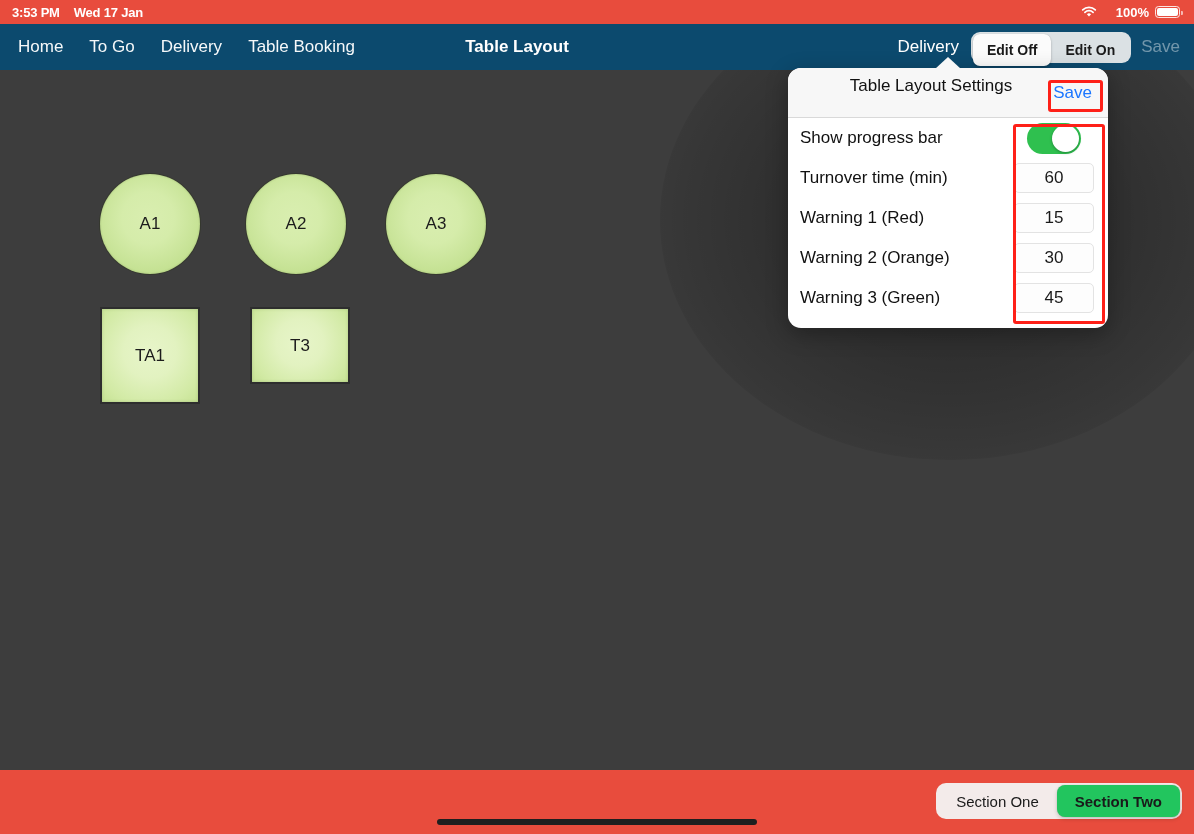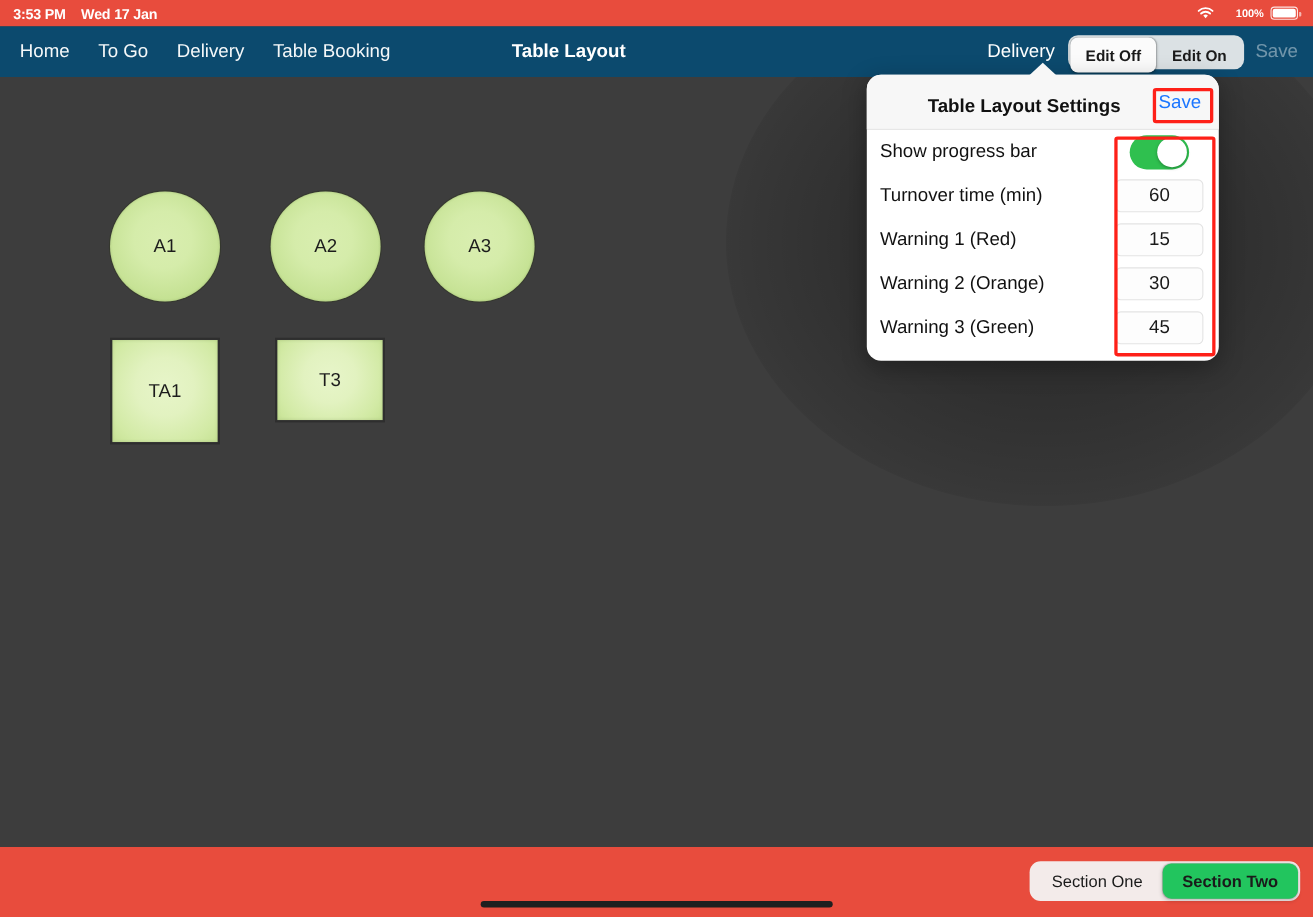--- a/index.html
+++ b/index.html
@@ -25,21 +25,21 @@
     font-size: 13px; font-weight: bold;
     display: flex; align-items: center;
     z-index: 5;
   }
   .sb-left { position: absolute; left: 0; display: flex; align-items: center; gap: 14px; margin-left: 12px; }
   .sb-right { position: absolute; right: 14px; display: flex; align-items: center; gap: 6px; }
   .sb-time { letter-spacing: -0.2px; }
   .sb-date { letter-spacing: -0.2px; }
   .wifi-icon { display: inline-block; width: 16px; height: 12px; position: relative; }
   .wifi-icon svg { display: block; }
-  .batt-pct { font-size: 10px; font-weight: bold; margin-left: 13px; }
+  .batt-pct { font-size: 13px; font-weight: bold; margin-left: 13px; }
   .batt-icon {
     width: 25px; height: 12px;
     border: 1.5px solid rgba(255,255,255,0.85);
     border-radius: 3.5px;
     position: relative;
     display: inline-block;
   }
   .batt-icon::after {
     content: ""; position: absolute; right: -3.5px; top: 3.5px;
     width: 2px; height: 4px; border-radius: 0 1px 1px 0;
@@ -161,23 +161,23 @@
   }
   .popover-header {
     position: relative;
     height: 50px;
     background: #f7f7f7;
     border-top-left-radius: 13px; border-top-right-radius: 13px;
     border-bottom: 1px solid #d9d9d9;
     display: flex; align-items: center;
   }
   .popover-title {
-    position: absolute; left: 0; right: 0; top: 11px; height: 36px;
-    display: flex; align-items: center; justify-content: center;
-    font-size: 17px; font-weight: bold; color: #111111;
+    position: absolute; left: 0; right: 0; top: 0; height: 36px;
+    display: flex; align-items: center; justify-content: center;
+    font-size: 17px; font-weight: normal; color: #111111;
     padding-right: 34px;
   }
   .popover-save {
     position: absolute; right: 12px;
     color: #1b76ff; font-size: 17px; cursor: pointer;
     padding: 2px 4px;
   }
   .hl-box {
     position: absolute;
     border: 3px solid #fe2018;

